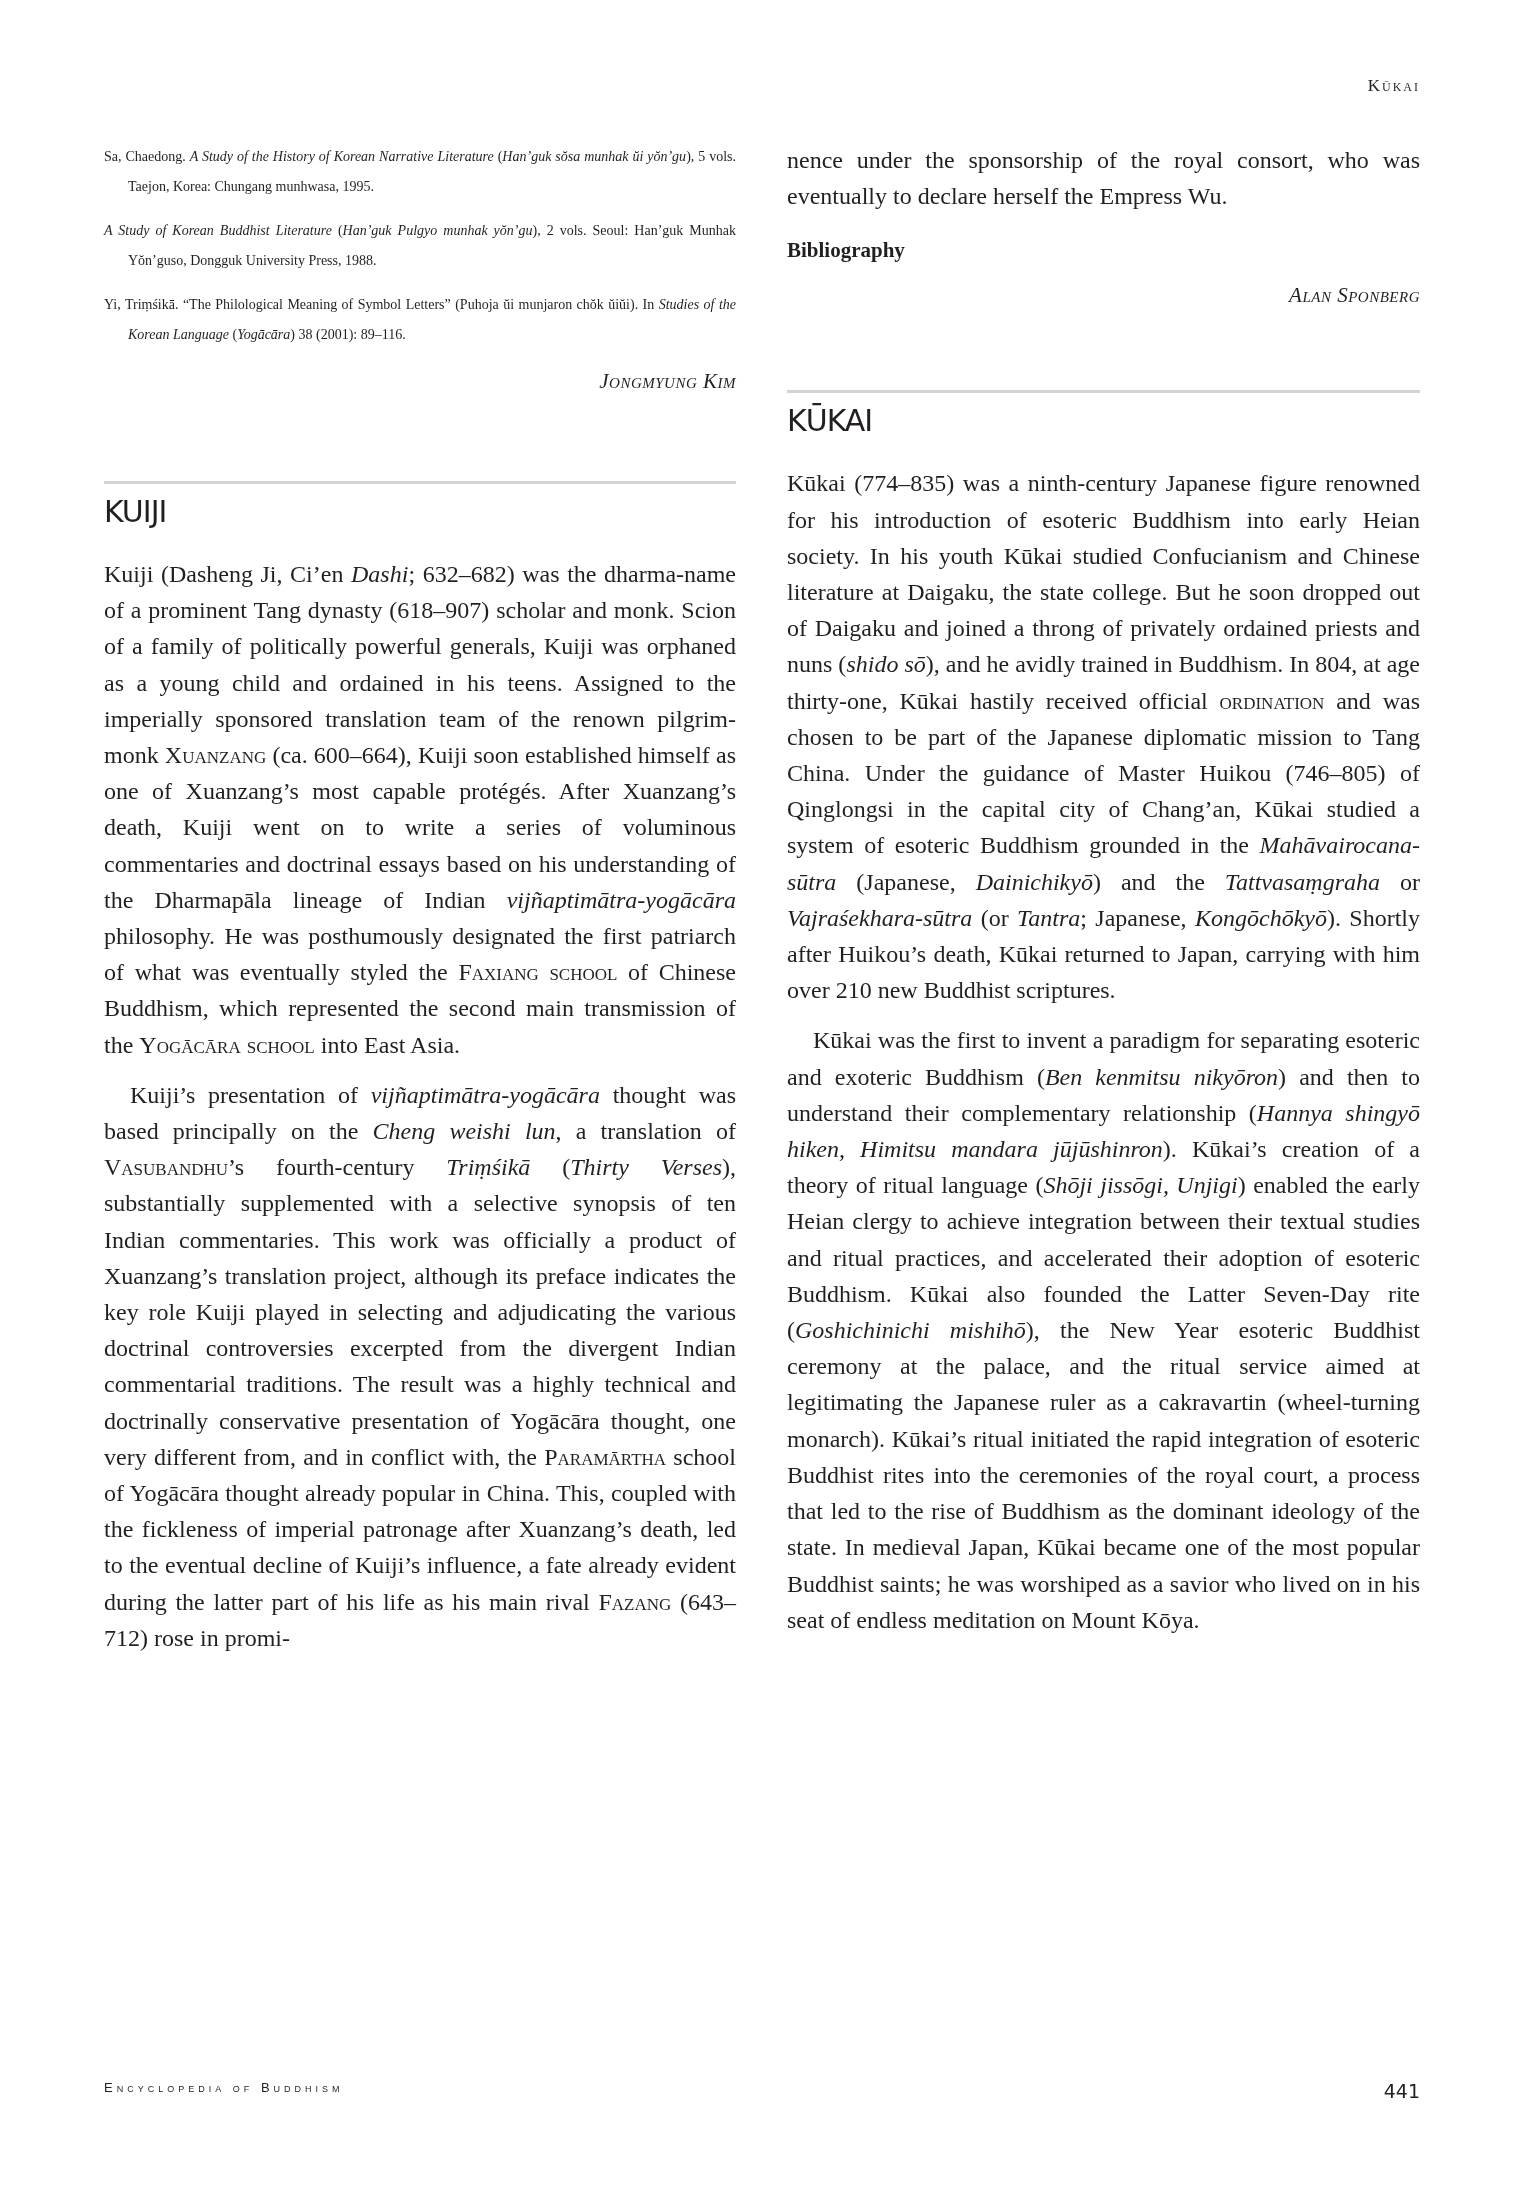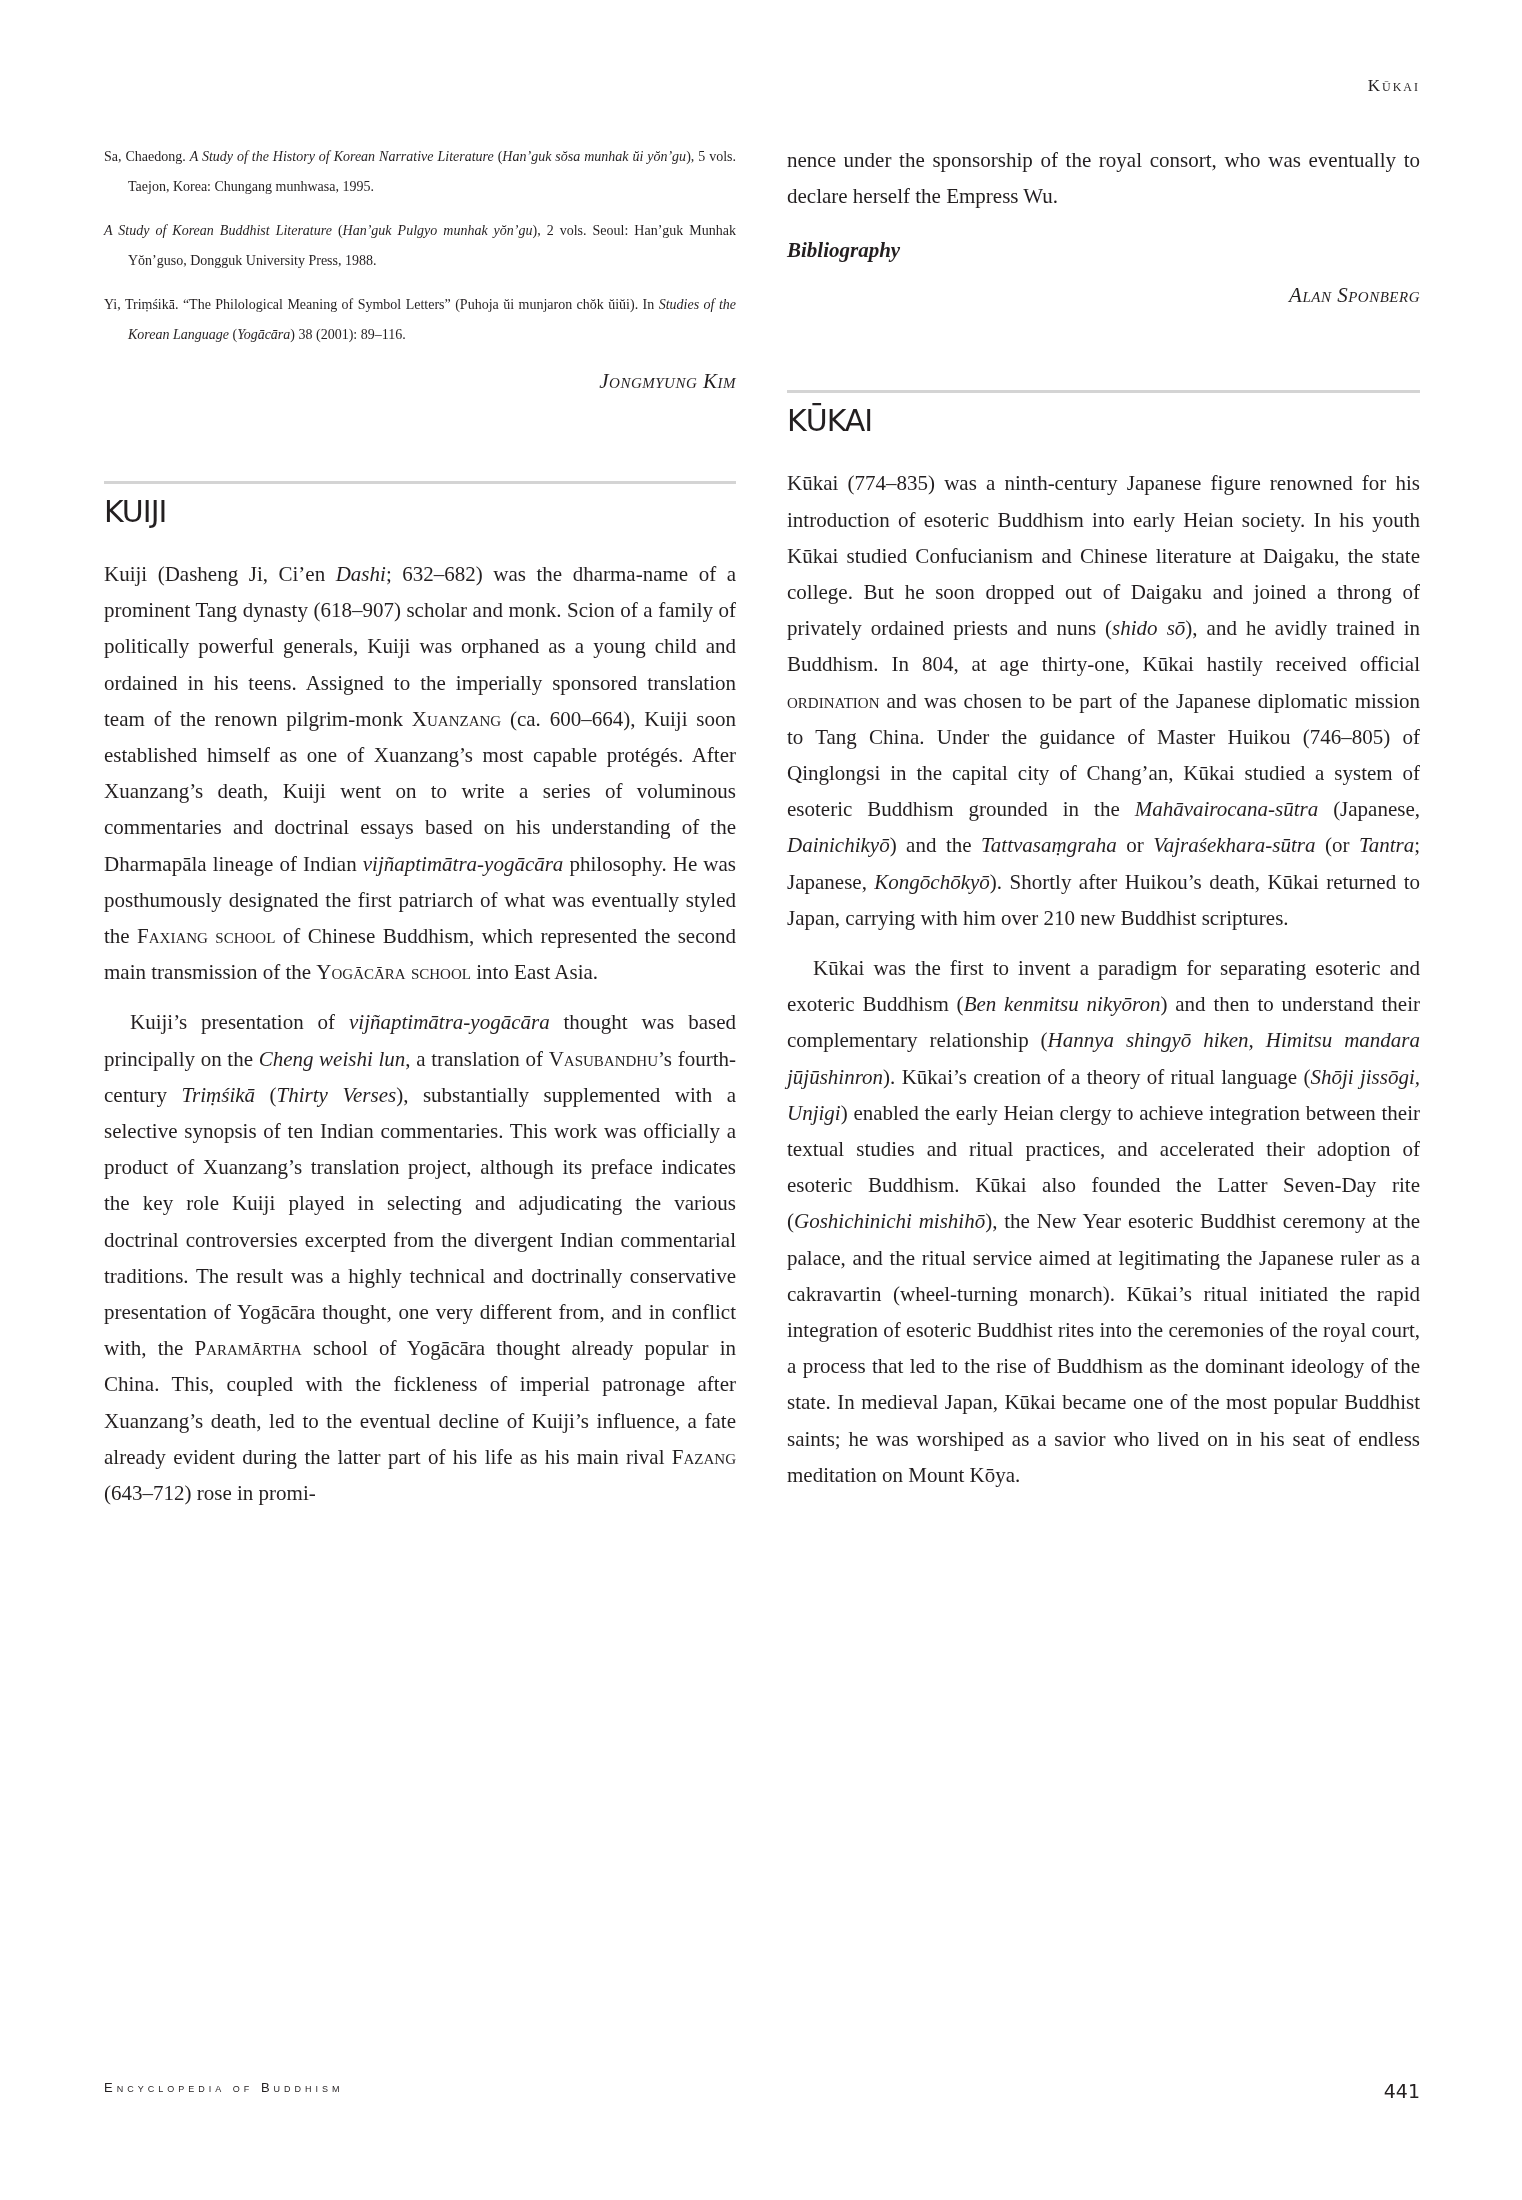--- a/index.html
+++ b/index.html
@@ -7,26 +7,26 @@
          font-family: "Liberation Serif", "DejaVu Serif", serif; color: #231f20; }
   .running-head { position: absolute; top: 76px; right: 102px; font-size: 17px;
          letter-spacing: 2px; font-variant: small-caps; }
   .col { position: absolute; top: 142px; }
   .col-left { left: 104px; width: 632px; }
   .col-right { left: 787px; width: 633px; }
   .bib-entry { font-size: 14px; line-height: 29.5px; text-align: justify;
          padding-left: 24px; text-indent: -24px; margin: 0 0 15px 0; }
   .signature { font-size: 21px; text-align: right; font-variant: small-caps;
          letter-spacing: 0.5px; margin: 20px 0 0 0; font-style: italic; }
-  .bib-heading { font-size: 21px; font-weight: bold; font-style: italic; margin: 24px 0 15px 0; }
+  .bib-heading { font-size: 21px; font-weight: bold; margin: 24px 0 15px 0; }
   .divider { height: 0; border-top: 3px solid #d4d4d4; margin: 0; }
   .entry-title { font-family: "DejaVu Sans", "Liberation Sans", sans-serif;
          font-size: 30px; font-weight: normal; letter-spacing: -1px; margin: 10px 0 26px 0;
          line-height: 36px; }
-  .body-p { font-size: 21px; line-height: 36.2px; text-align: justify; margin: 0 0 14px 0;
+  .body-p { font-size: 24px; line-height: 36.2px; text-align: justify; margin: 0 0 14px 0;
          hyphens: manual; }
   .body-p.indent { text-indent: 26px; }
   .it { font-style: italic; }
   .sc { font-variant: small-caps; }
   .footer-title { position: absolute; top: 2080px; left: 104px; font-size: 13px;
          letter-spacing: 4px; font-variant: small-caps;
          font-family: Liberation Sans, sans-serif; font-weight: 300; }
   .footer-page { position: absolute; top: 2080px; right: 102px; font-size: 19px;
          font-family: "DejaVu Sans", "Liberation Sans", sans-serif; }
 </style>

